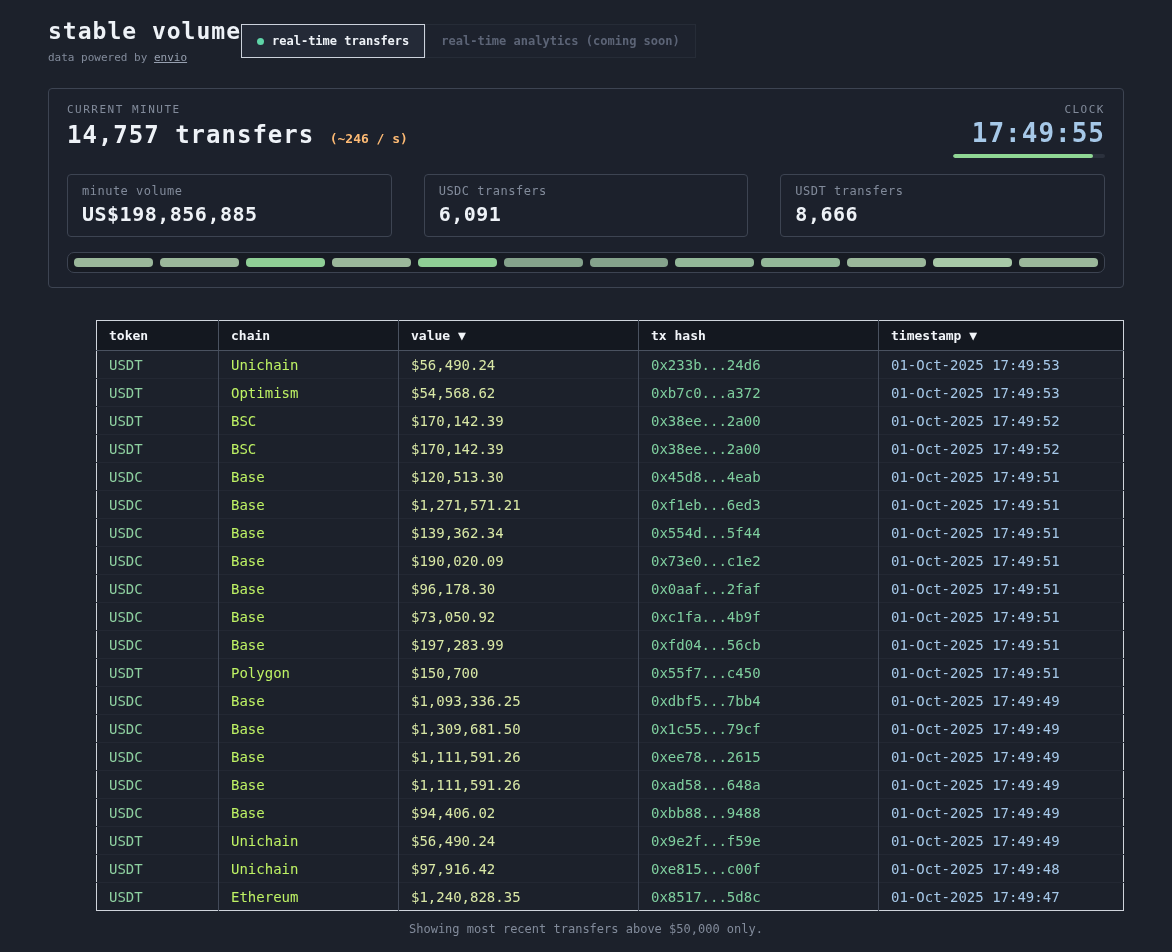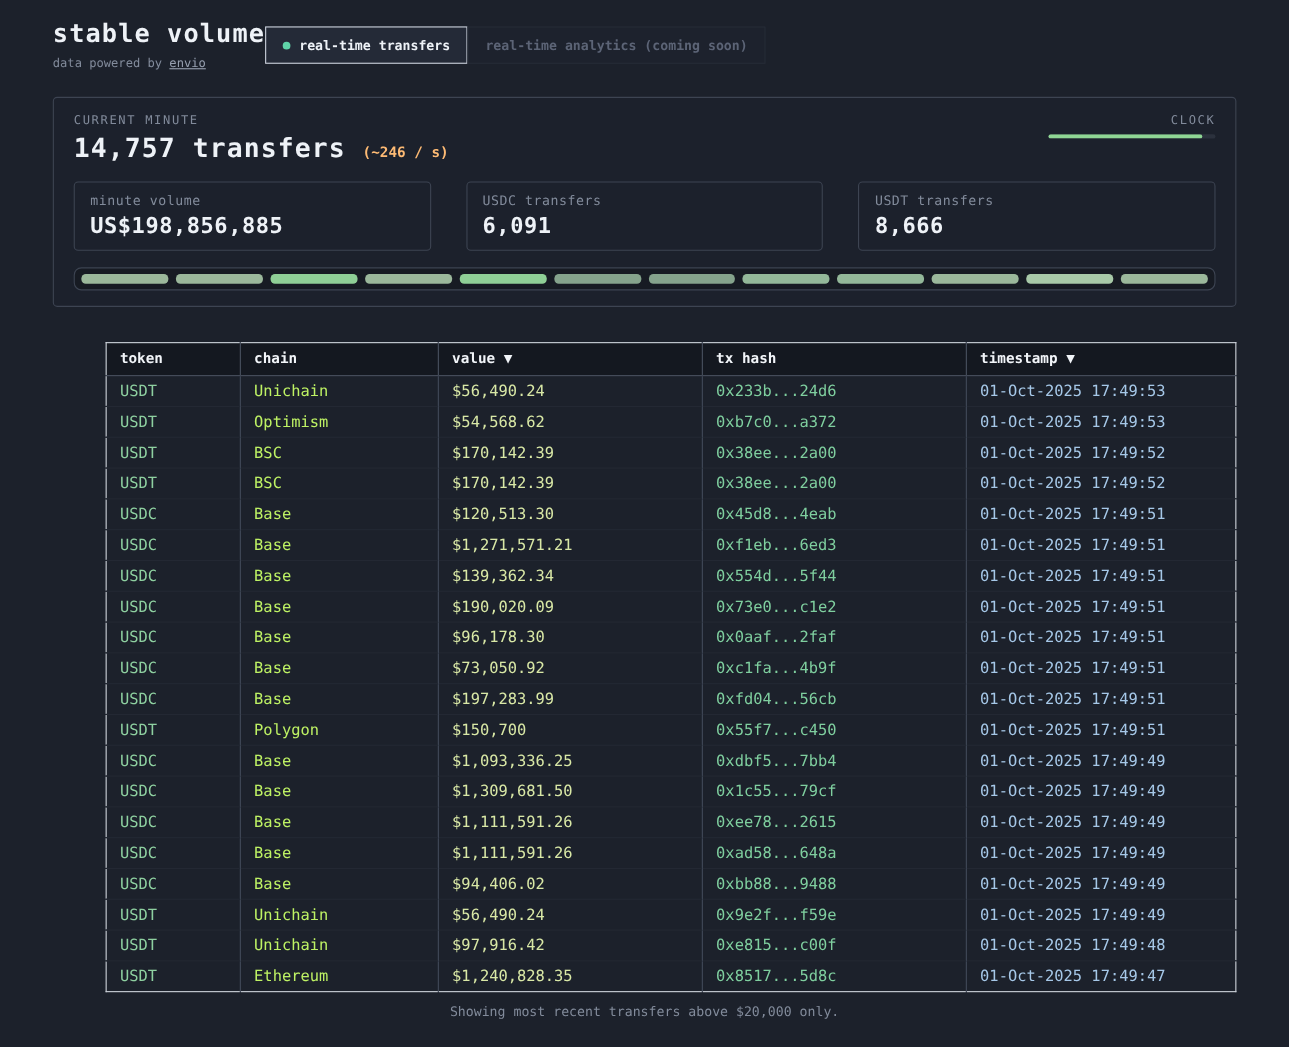--- a/index.html
+++ b/index.html
@@ -123,20 +123,21 @@
       <div class="stats-left">
         <div class="small-label">CURRENT MINUTE</div>
         <div class="big-line">
           <span>14,757</span>
           <span>transfers</span>
           <span class="rate">(~246 / s)</span>
         </div>
       </div>
       <div class="stats-right">
         <div class="small-label">CLOCK</div>
+        <div class="clock-time">17:49:55</div>
         <div class="clock-progress">
           <div class="fill" style="width: 92%;"></div>
         </div>
       </div>
     </div>
 
     <div class="cards">
       <div class="card">
         <div class="small-label">minute volume</div>
         <div class="card-value">US$198,856,885</div>
@@ -323,15 +324,15 @@
             <td class="token">USDT</td>
             <td class="chain">Ethereum</td>
             <td class="value">$1,240,828.35</td>
             <td class="tx">0x8517...5d8c</td>
             <td class="timestamp">01-Oct-2025 17:49:47</td>
           </tr>
         </tbody>
     </table>
   </div>
 
-  <div class="footnote">Showing most recent transfers above $20,000 only.</div>
+  <div class="footnote">Showing most recent transfers above $50,000 only.</div>
 
 </div>
 
 </body></html>

